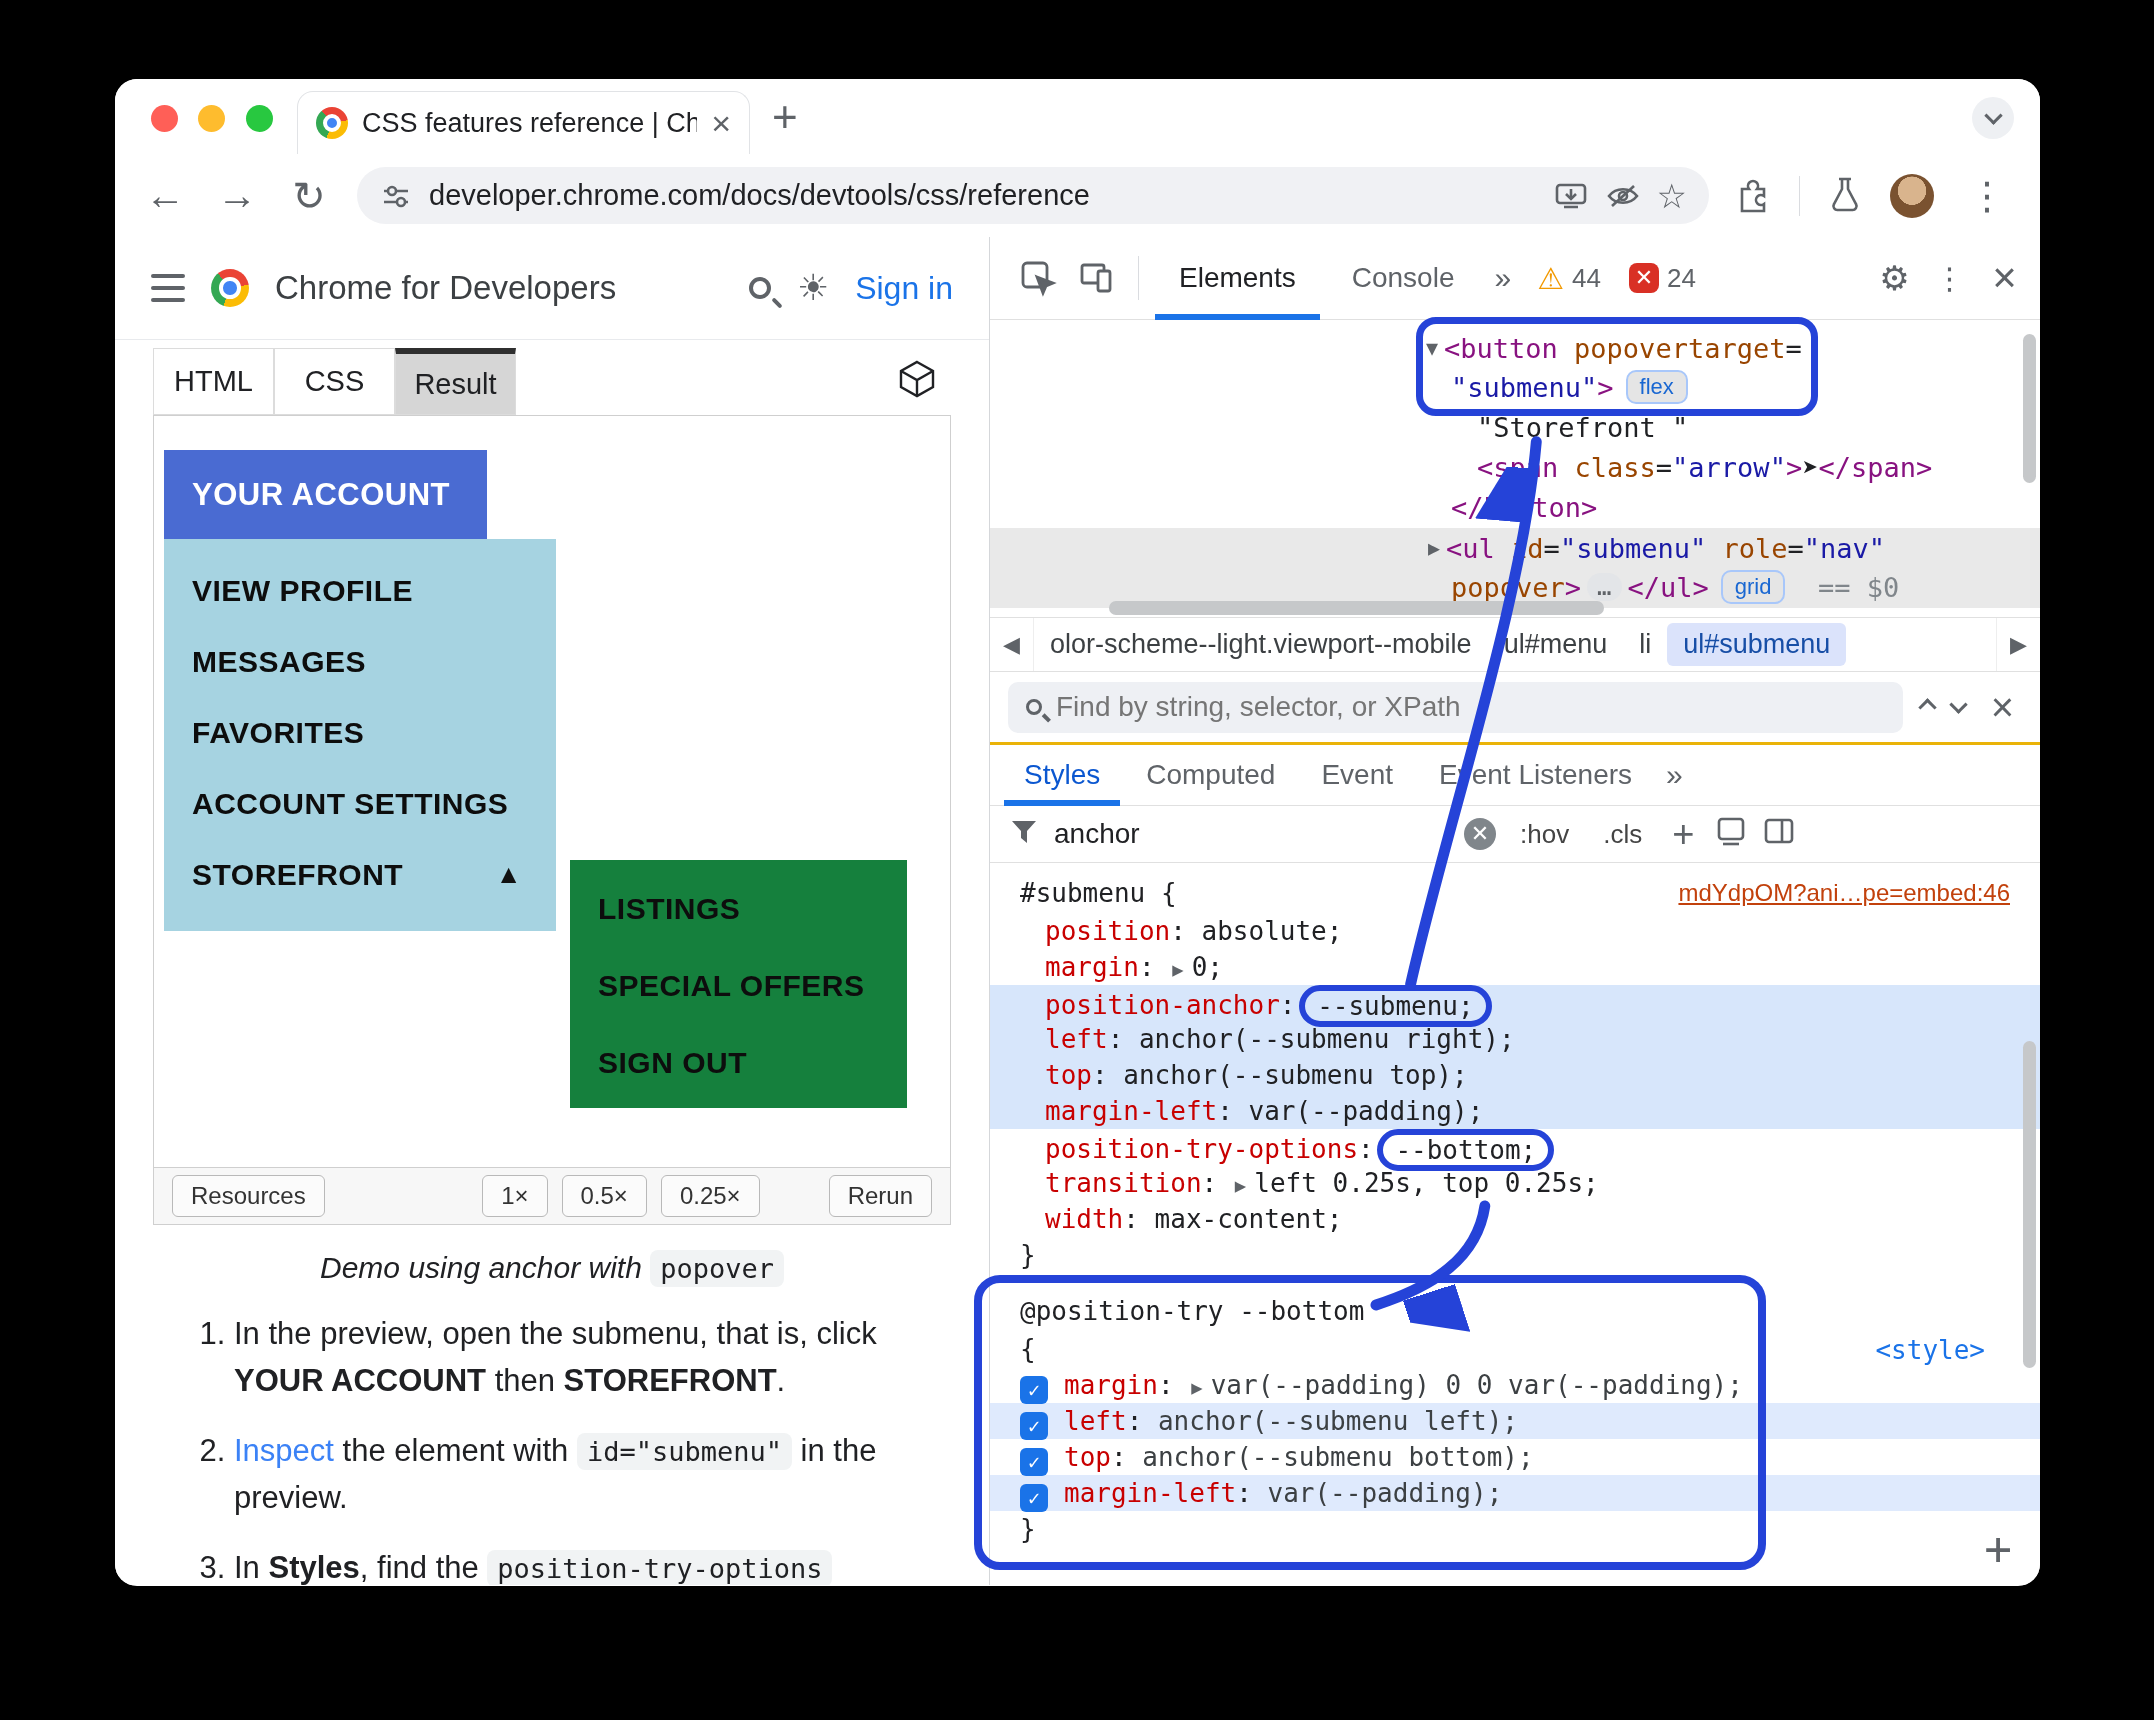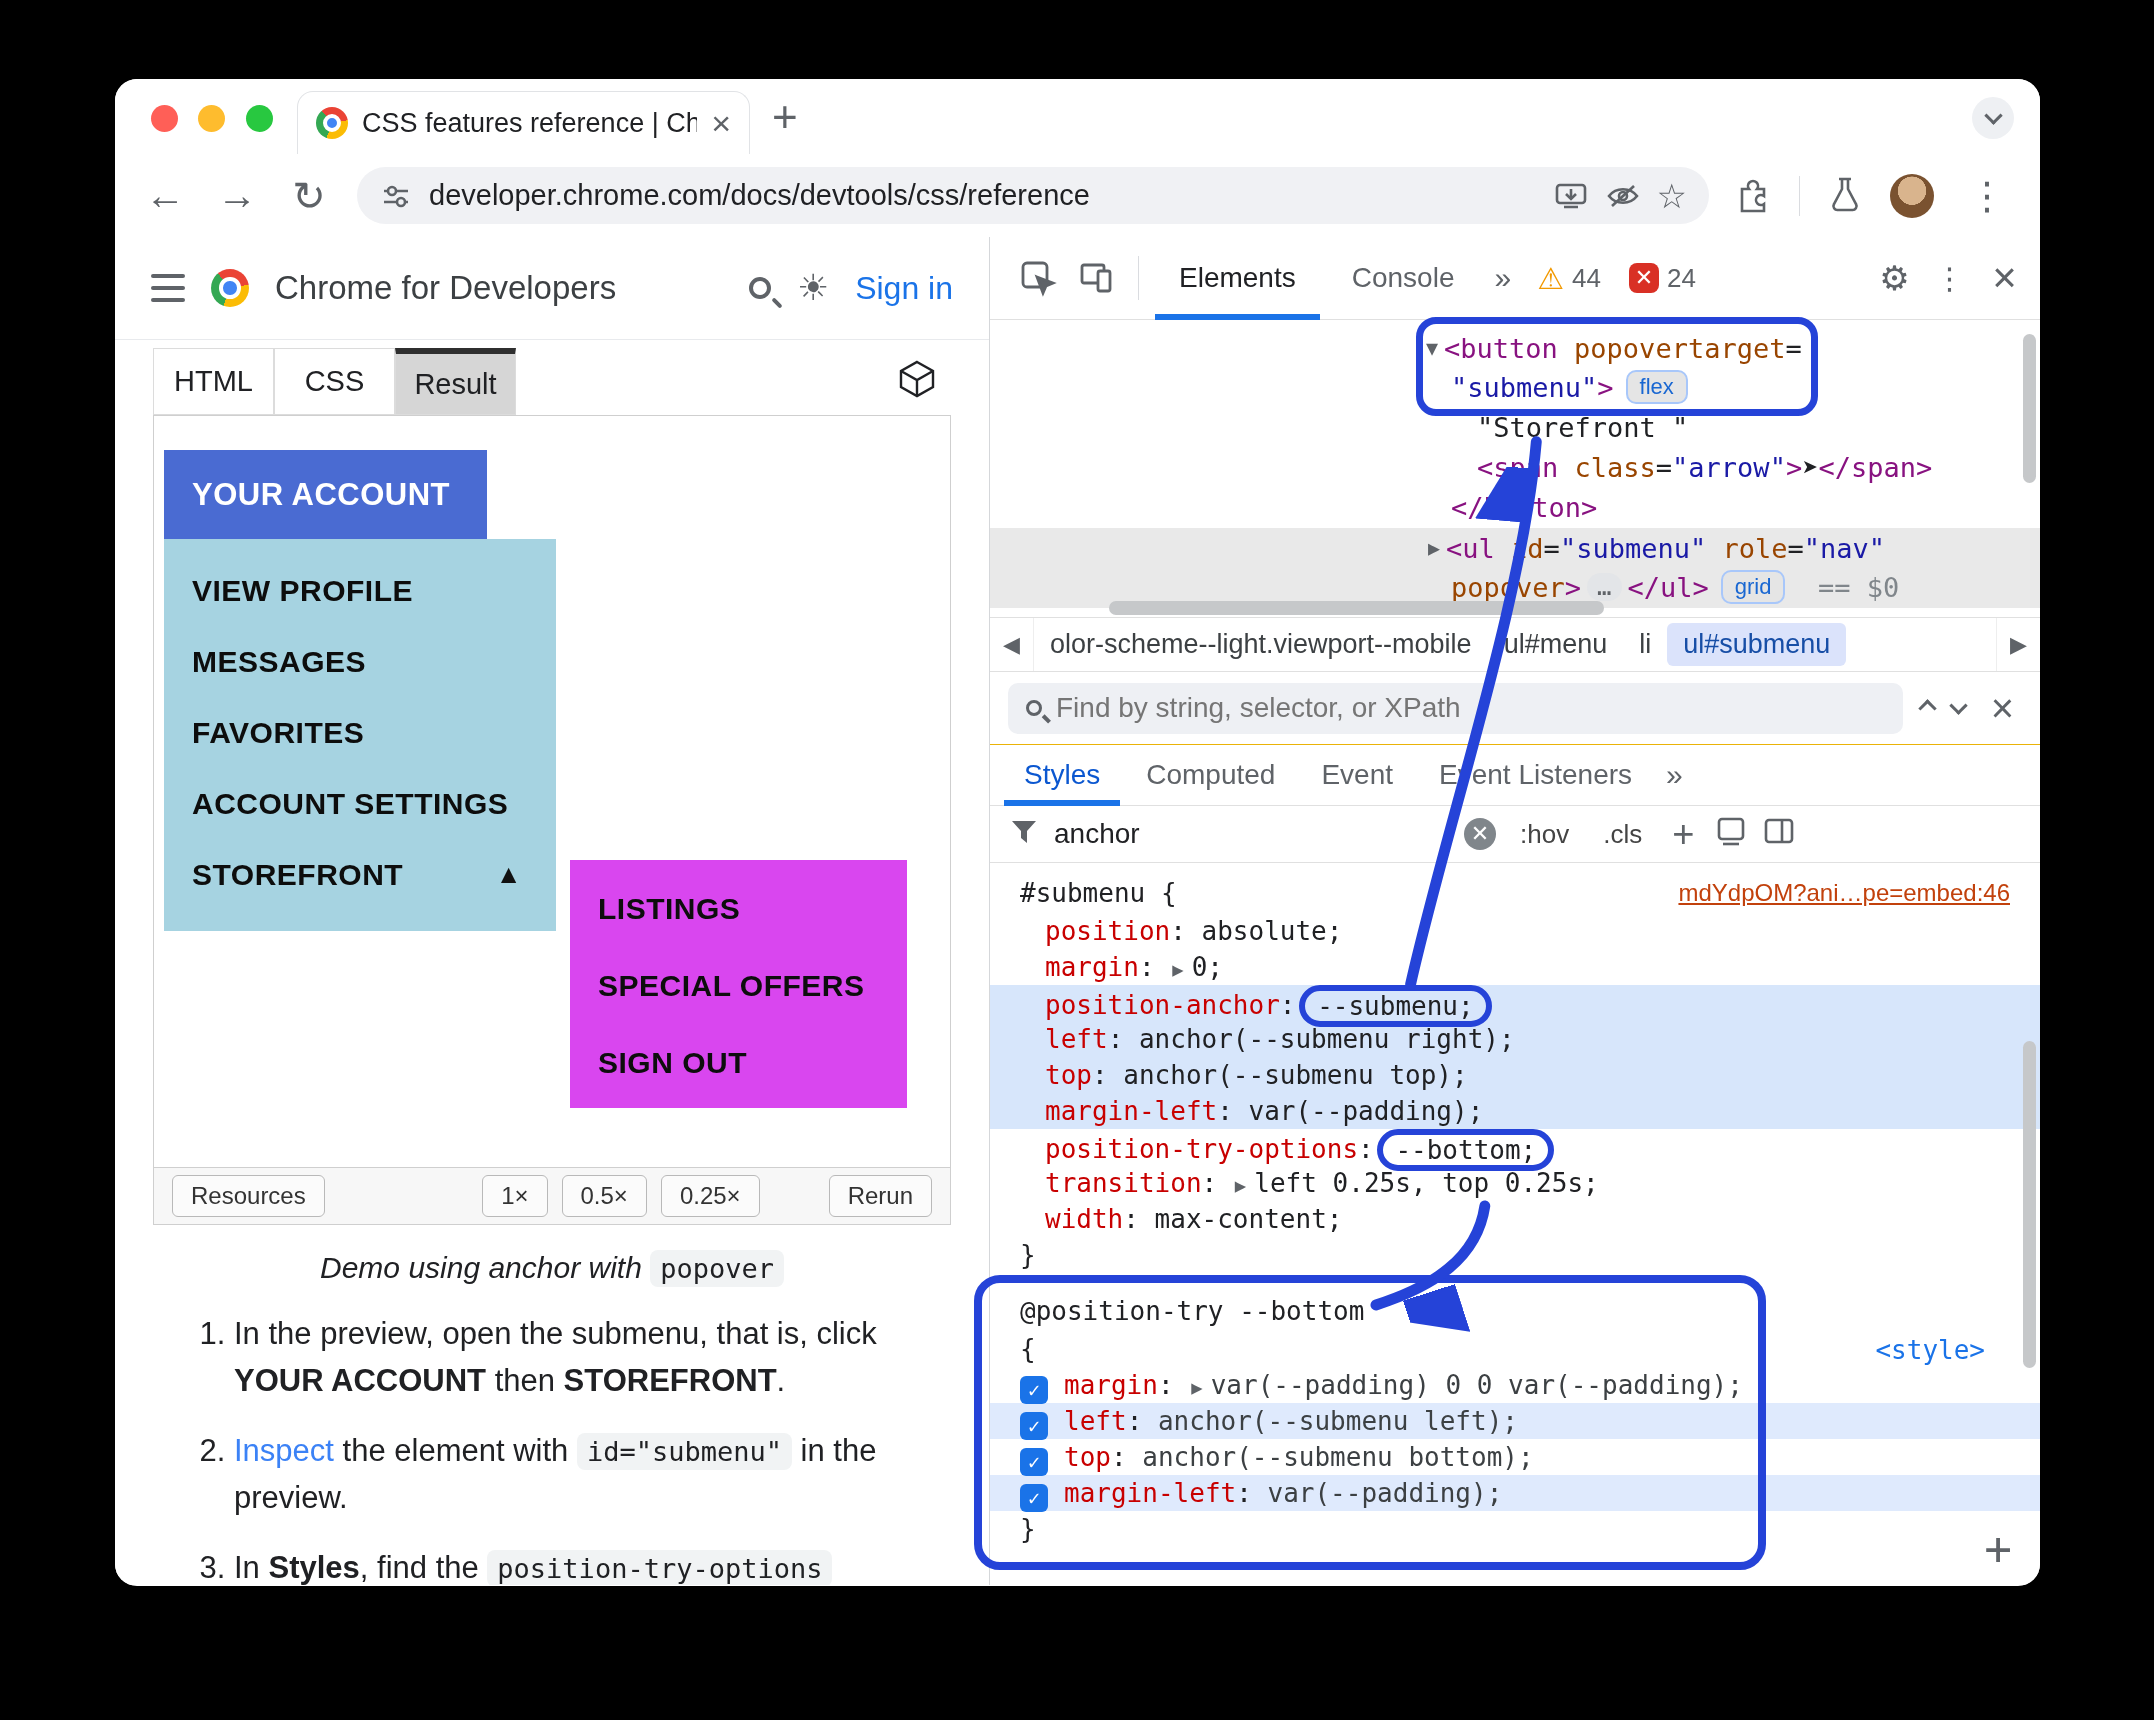--- a/index.html
+++ b/index.html
@@ -52,21 +52,21 @@
 
   .editor-tabs { height:75px; display:flex; align-items:stretch; padding:8px 38px 0 38px; gap:0; position:relative; }
   .etab { width:121px; display:flex; align-items:center; justify-content:center; font-size:29px; color:#202124; border:1px solid #dcdcdc; background:#fff; }
   .etab.active { background:#d6d6d6; border-top:6px solid #2f2f2f; font-weight:400; }
   .codepen { position:absolute; right:51px; top:18px; }
 
   .sandbox { margin:0 38px; border:1px solid #cfcfcf; height:810px; display:flex; flex-direction:column; }
   .demo { position:relative; flex:1; background:#fff; }
   .acct-btn { position:absolute; left:10px; top:34px; width:323px; height:89px; background:#4a6bd2; color:#fff; font-weight:700; font-size:31px; display:flex; align-items:center; padding-left:28px; letter-spacing:0.5px; }
   .panel1 { position:absolute; left:10px; top:123px; width:392px; height:392px; background:#a6d3e1; padding-top:16px; }
-  .panel2 { position:absolute; left:416px; top:444px; width:337px; height:248px; background:#d946ef; padding-top:10px; }
+  .panel2 { position:absolute; left:416px; top:444px; width:337px; height:248px; background:#15803d; padding-top:10px; }
   .mitem { height:71px; display:flex; align-items:center; padding-left:28px; font-size:30px; font-weight:700; color:#0d0d0d; position:relative; letter-spacing:0.5px; }
   .panel2 .mitem { height:77px; }
   .mitem .up-arrow { position:absolute; right:34px; font-size:26px; color:#111; }
 
   .resources { height:57px; border-top:1px solid #cfcfcf; background:#f7f7f7; display:flex; align-items:center; padding:0 18px; gap:14px; }
   .rbtn { border:1px solid #b9b9b9; background:#fbfbfb; border-radius:6px; font-size:24px; color:#333; padding:6px 18px; }
   .res-spacer { flex:1; }
   .rerun { margin-left:55px; }
 
   .caption { margin-top:26px; text-align:center; font-size:30px; font-style:italic; color:#202124; }
@@ -108,21 +108,21 @@
   .seg-dollar { color:#80868b; }
   .hthumb { position:absolute; left:119px; bottom:2px; width:495px; height:14px; border-radius:7px; background:#c6c8ca; }
   .vthumb { position:absolute; width:13px; border-radius:7px; background:#c6c8ca; }
 
   .dt-crumbs { height:55px; border-top:1px solid #e0e0e0; border-bottom:1px solid #e0e0e0; display:flex; align-items:center; font-size:27px; color:#3c4043; }
   .crumb-btn { width:44px; height:100%; display:flex; align-items:center; justify-content:center; color:#5f6368; font-size:22px; border-right:1px solid #eee; }
   .crumb-btn.right { margin-left:auto; border-left:1px solid #eee; border-right:none; }
   .crumb { padding:6px 16px; white-space:nowrap; }
   .crumb.active { background:#dbe3fb; border-radius:6px; color:#174ea6; }
 
-  .dt-find { height:73px; display:flex; align-items:center; padding:0 18px; gap:18px; border-bottom:1px solid #eab308; }
+  .dt-find { height:73px; display:flex; align-items:center; padding:0 18px; gap:18px; border-bottom:3px solid #eab308; }
   .find-pill { flex:1; height:51px; background:#eef0f4; border-radius:10px; display:flex; align-items:center; gap:14px; padding:0 18px; }
   .find-pill input { flex:1; border:none; background:transparent; outline:none; font-size:28px; color:#5f6368; font-family:"Liberation Sans",sans-serif; }
   .mini-glass { width:16px; height:16px; border:3.5px solid #5f6368; border-radius:50%; position:relative; flex:none; }
   .mini-glass::after { content:""; position:absolute; left:13px; top:14px; width:9px; height:3.5px; background:#5f6368; transform:rotate(45deg); }
   .find-x { font-size:40px; color:#5f6368; padding:0 8px; }
 
   .dt-sidetabs { height:61px; display:flex; align-items:center; padding:0 14px; gap:6px; border-bottom:1px solid #e0e0e0; }
   .stab { padding:0 20px; height:61px; display:flex; align-items:center; font-size:28px; color:#5f6368; }
   .stab.active { color:#0b57d0; box-shadow:inset 0 -6px 0 #1a73e8; }
 

